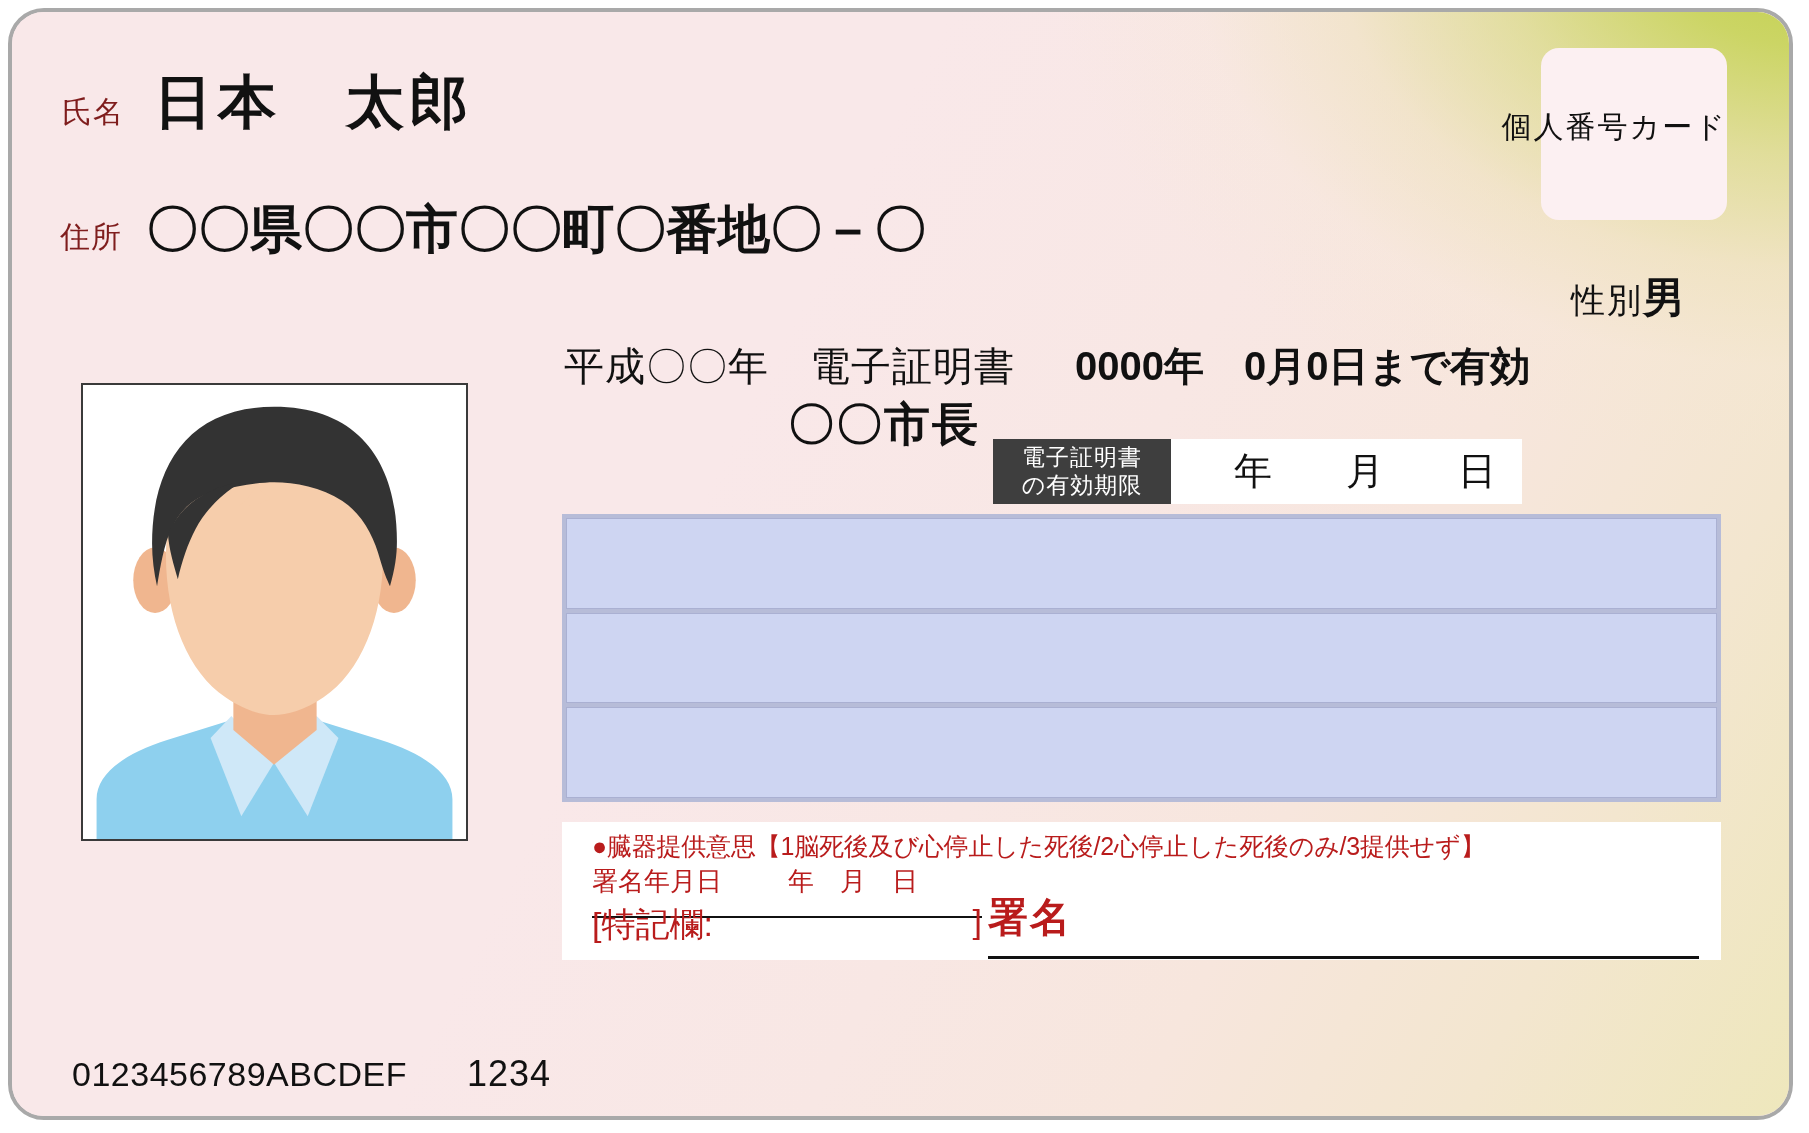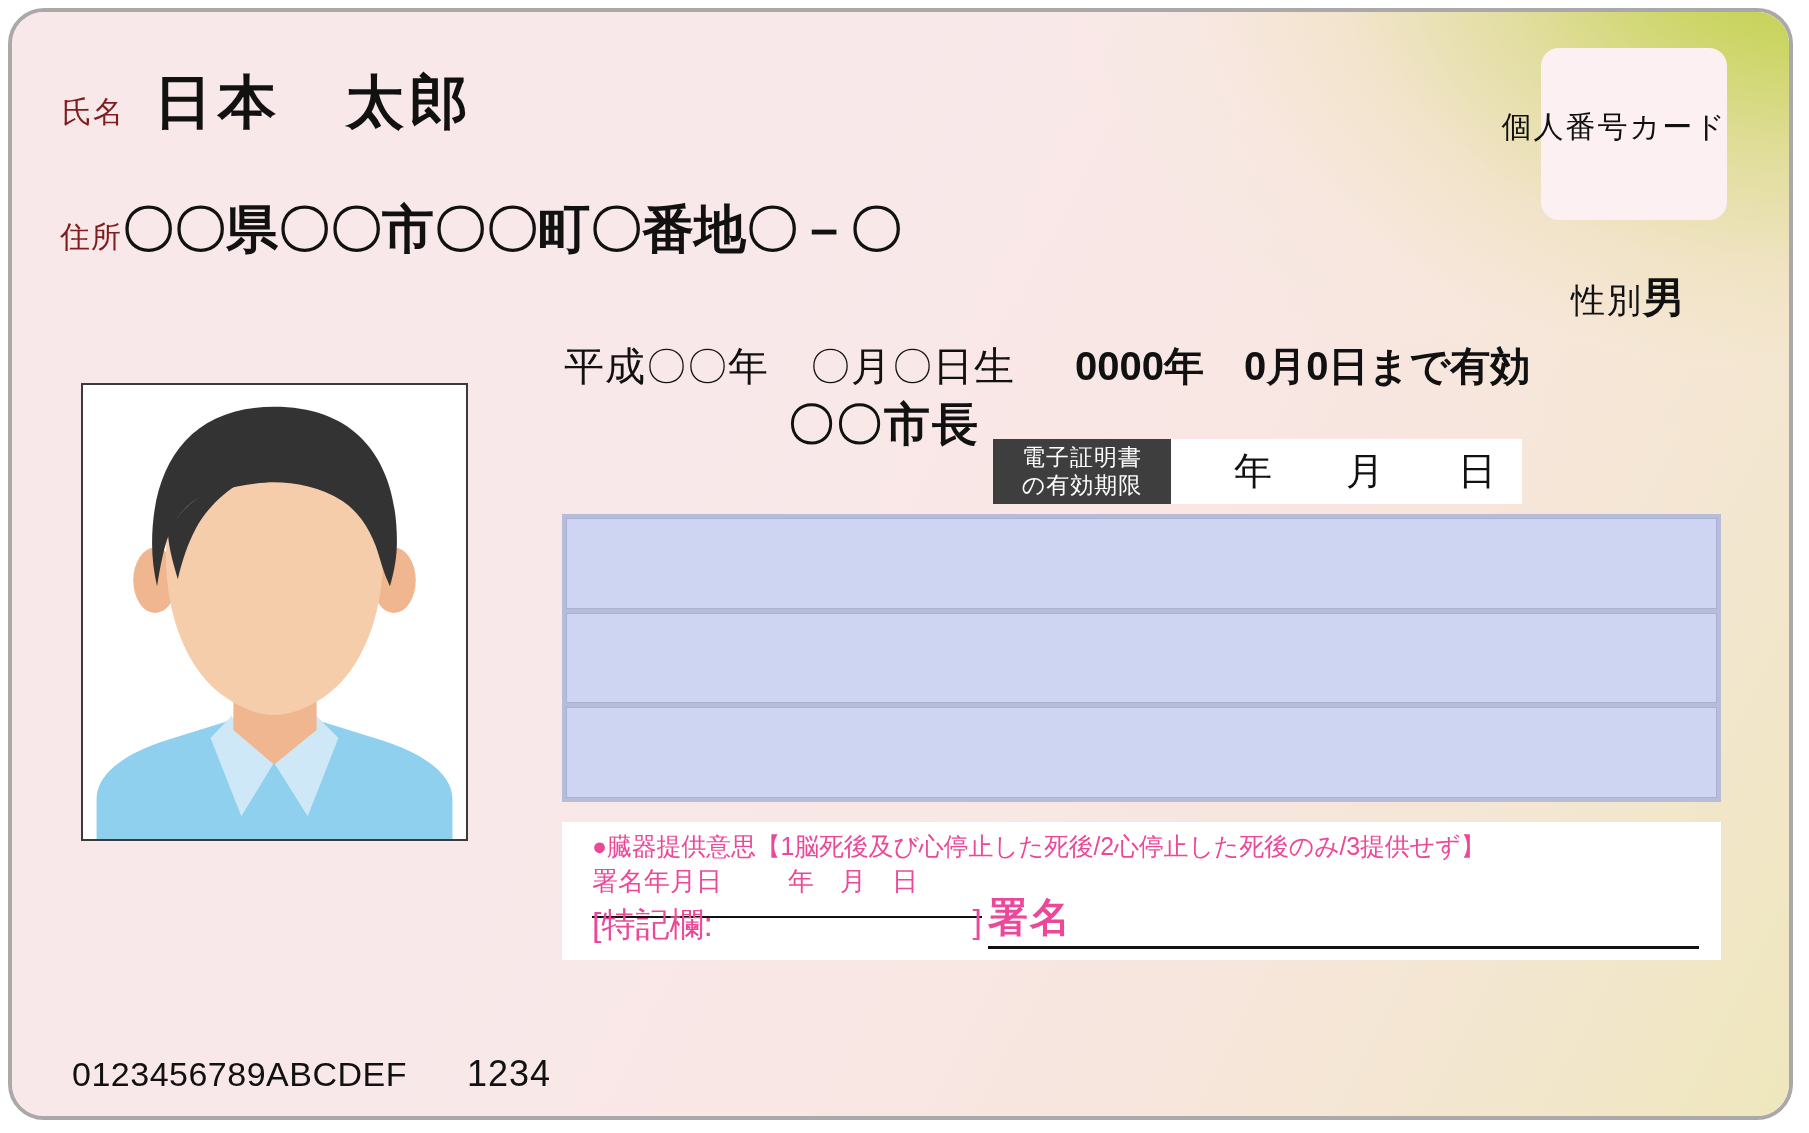--- a/index.html
+++ b/index.html
@@ -84,20 +84,21 @@
   }
   #name-row .val { font-size: 58px; letter-spacing: 6px; }
 
   
   #address-row {
     position: absolute;
     left: 48px;
     top: 183px;
     display: flex;
     align-items: baseline;
+    gap: 24px;
   }
   #address-row .val { font-size: 52px; font-weight: 700; letter-spacing: 0px; }
 
   
   #mynumber-badge {
     position: absolute;
     right: 62px;
     top: 36px;
     width: 186px;
     height: 172px;
@@ -208,21 +209,21 @@
 
   
   #organ-panel {
     position: absolute;
     left: 550px;
     top: 810px;
     width: 1159px;
     height: 138px;
     background: #ffffff;
     padding: 10px 16px 8px 30px;
-    color: #ec4899;
+    color: #b91c1c;
   }
   #organ-line-1 {
     font-size: 25px;
     letter-spacing: -0.2px;
     white-space: nowrap;
     line-height: 1.18;
   }
   #organ-line-2 {
     font-size: 25px;
     letter-spacing: -0.4px;
@@ -266,21 +267,21 @@
     white-space: nowrap;
   }
   #signature-block {
     position: absolute;
     left: 396px;
     top: 26px;
     right: 6px;
     display: flex;
     align-items: flex-end;
     border-bottom: 3px solid #111;
-    padding-bottom: 1px;
+    padding-bottom: 11px;
   }
   #signature-label {
     font-size: 40px;
     font-weight: 700;
     letter-spacing: 2px;
     white-space: nowrap;
   }
 
   
   #footer-numbers {
@@ -330,21 +331,21 @@
         <span>個人番号</span>
         <span>カード</span>
       </div>
 
       <div id="gender-row">
         <span class="g-label">性別</span>
         <span class="g-value">男</span>
       </div>
 
       <div id="dates-row">
-        <span id="birth-date">平成〇〇年　〇月〇日生</span>
+        <span id="birth-date">平成〇〇年　電子証明書</span>
         <span id="expiry-date">0000年　0月0日まで有効</span>
       </div>
 
       <div id="mayor-line">〇〇市長</div>
 
       <div id="cert-bar">
         <div id="cert-tag">
           <span>電子証明書</span>
           <span>の有効期限</span>
         </div>

